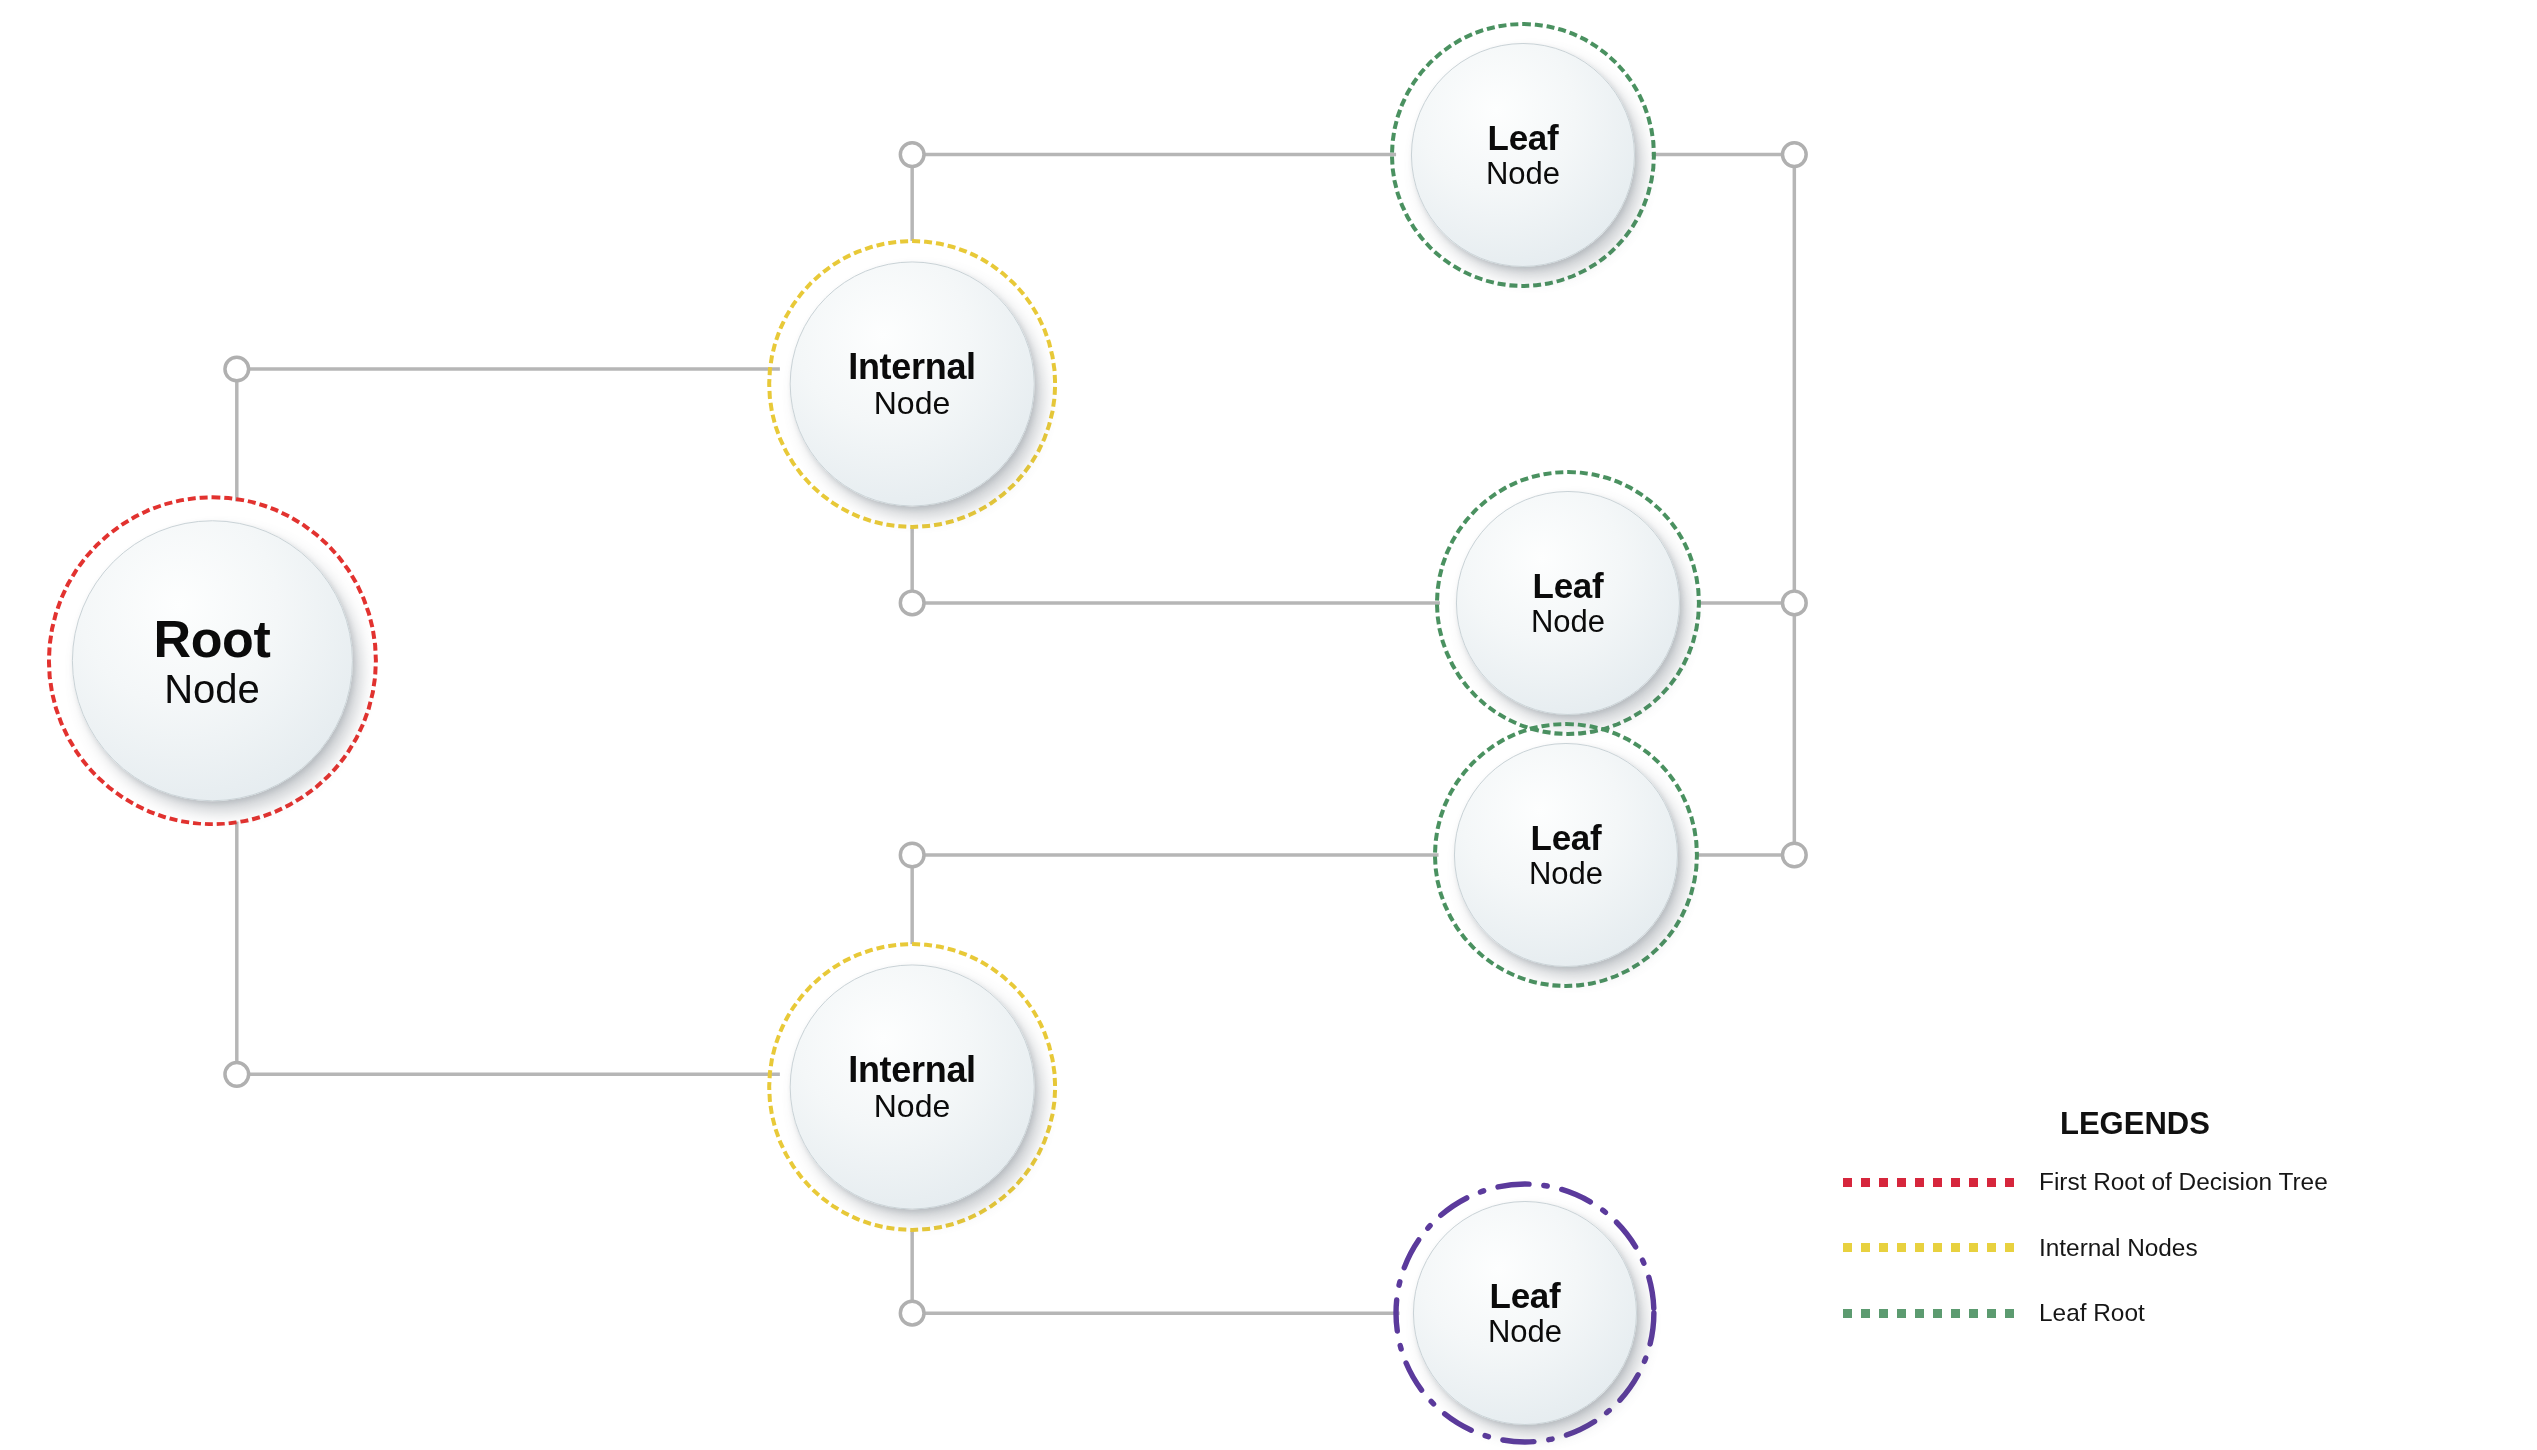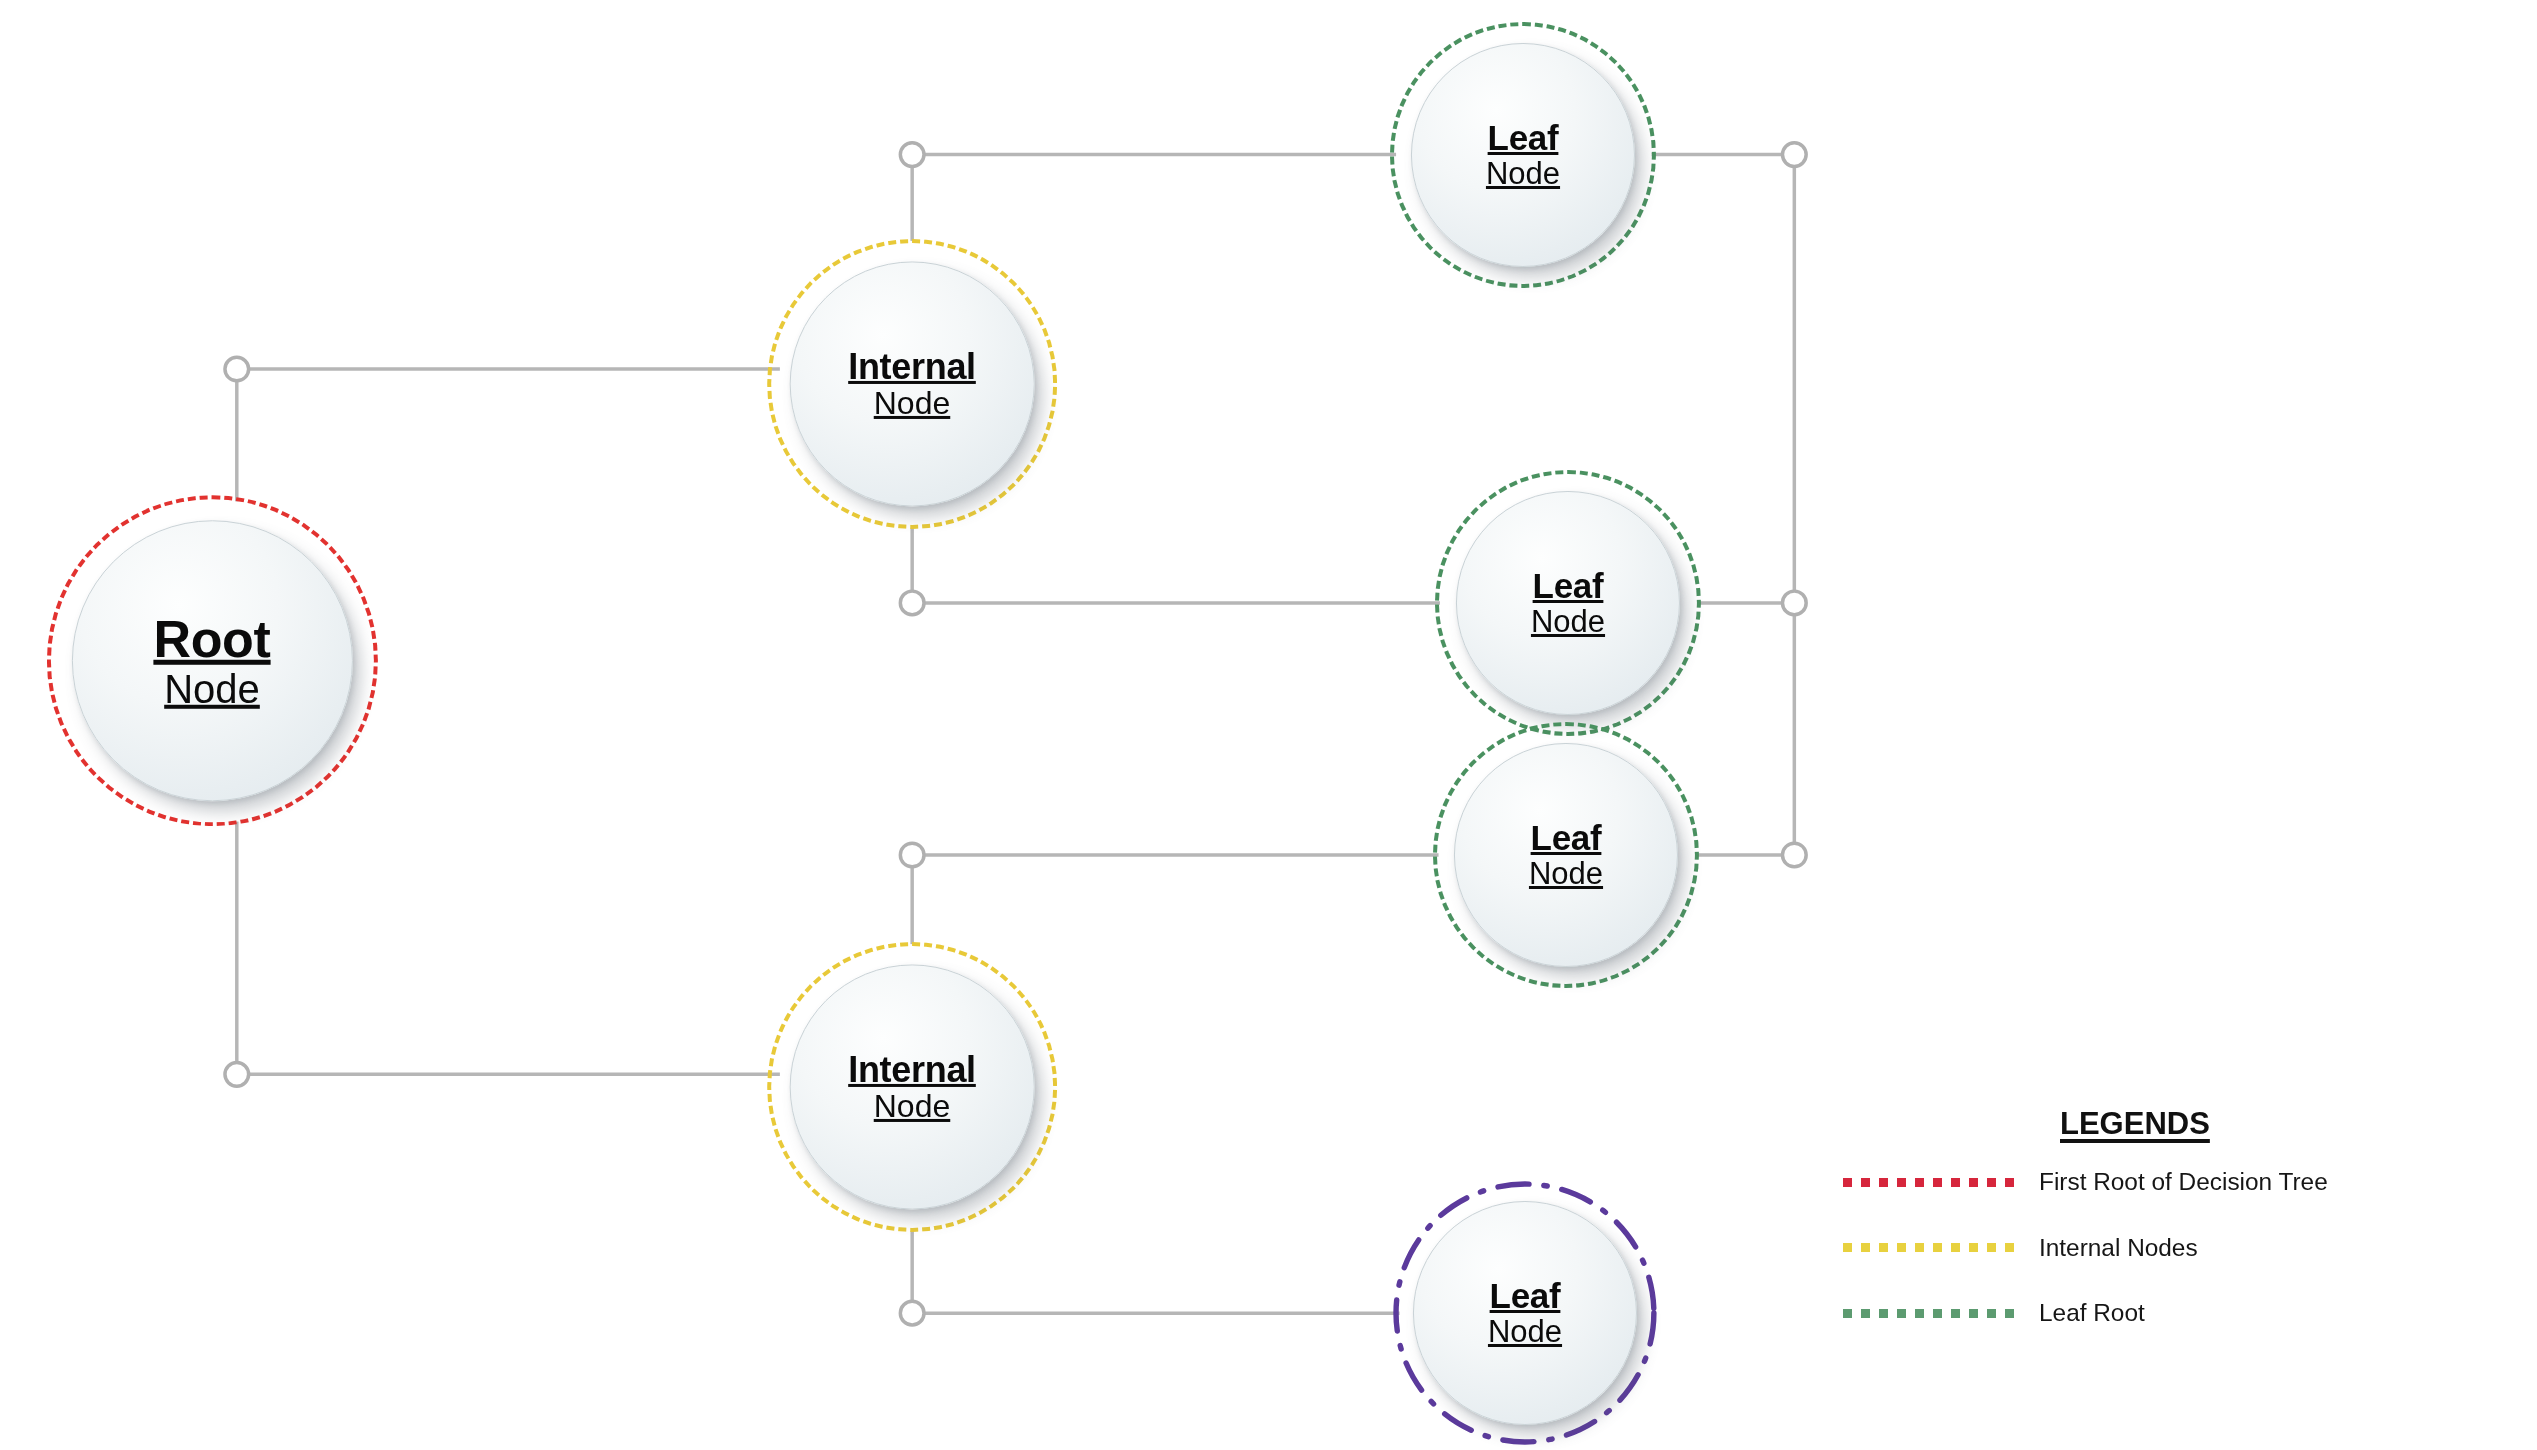--- a/index.html
+++ b/index.html
@@ -15,21 +15,21 @@
   .ring{position:absolute;left:50%;top:50%;transform:translate(-50%,-50%);
         border-radius:50%;box-sizing:border-box;background:transparent;}
   .ball{position:absolute;left:50%;top:50%;transform:translate(-50%,-50%);
         border-radius:50%;box-sizing:border-box;
         background:radial-gradient(circle at 38% 30%,
                    #fdfefe 0%, #f4f7f8 38%, #e8eef1 72%, #dfe7ec 100%);
         border:0.7px solid #c9d2d6;
         box-shadow:8.4px 11px 15.3px rgba(90,100,110,.30),
                    2.1px 2.8px 4.9px rgba(90,100,110,.18);}
   .lbl{position:relative;z-index:3;text-align:center;line-height:1.04;
-       color:#0b0b0b;text-decoration:underline;}
+       color:#0b0b0b;}
   .lbl .t1{display:block;font-weight:bold;letter-spacing:-0.3px;}
   .lbl .t2{display:block;font-weight:normal;}
 
   
   .n-root .ring{width:331px;height:331px;
       border:4.9px dashed #e2322f;}
   .n-root .ball{width:281px;height:281px;}
   .n-root .t1{font-size:52px;}
   .n-root .t2{font-size:40px;margin-top:2.8px;}
 
@@ -47,21 +47,21 @@
 
   
   .n-leafp .ring{width:266px;height:266px;border:0;}
   .n-leafp .ball{width:224px;height:224px;}
   .n-leafp .t1{font-size:35px;}
   .n-leafp .t2{font-size:31px;margin-top:1.4px;}
 
   
   #legend{position:absolute;left:1843px;top:1106px;width:647px;}
   #legend .title{font-size:31px;font-weight:bold;color:#111;
-        text-decoration:underline;text-underline-offset:4.9px;
+        text-underline-offset:4.9px;
         text-decoration-thickness:3.5px;margin-left:217px;}
   .lrow{display:flex;align-items:center;height:51px;margin-top:14.6px;}
   .lrow:first-of-type{margin-top:25px;}
   .sw{width:174px;height:8.4px;flex:none;margin-right:22px;}
   .lrow .txt{font-size:24.4px;color:#161616;white-space:nowrap;}
   .sw-dot{background-image:repeating-linear-gradient(to right,
           currentColor 0 9px, transparent 9px 18px);
           height:9px;}
   .sw-dd{background-image:repeating-linear-gradient(to right,
           currentColor 0 49px, transparent 49px 67px,

